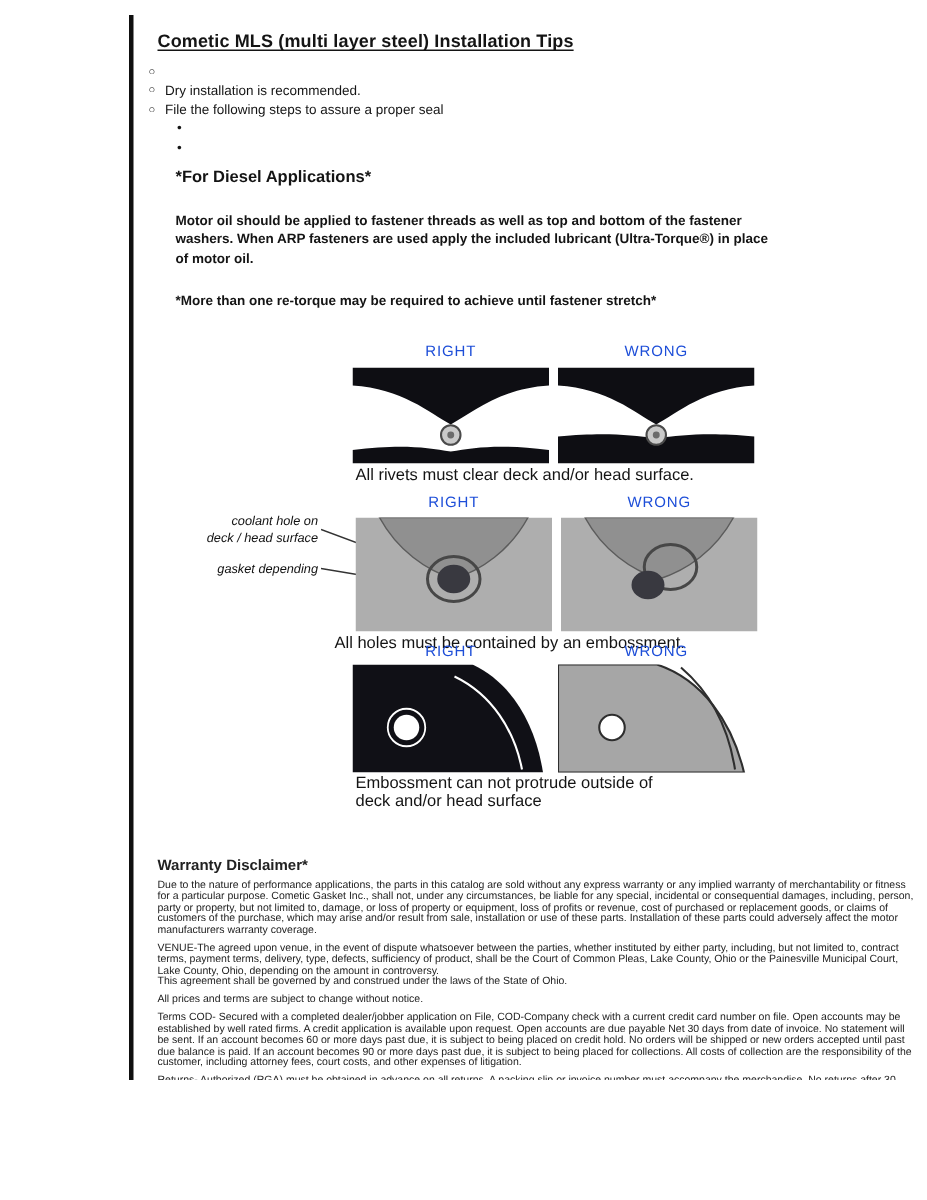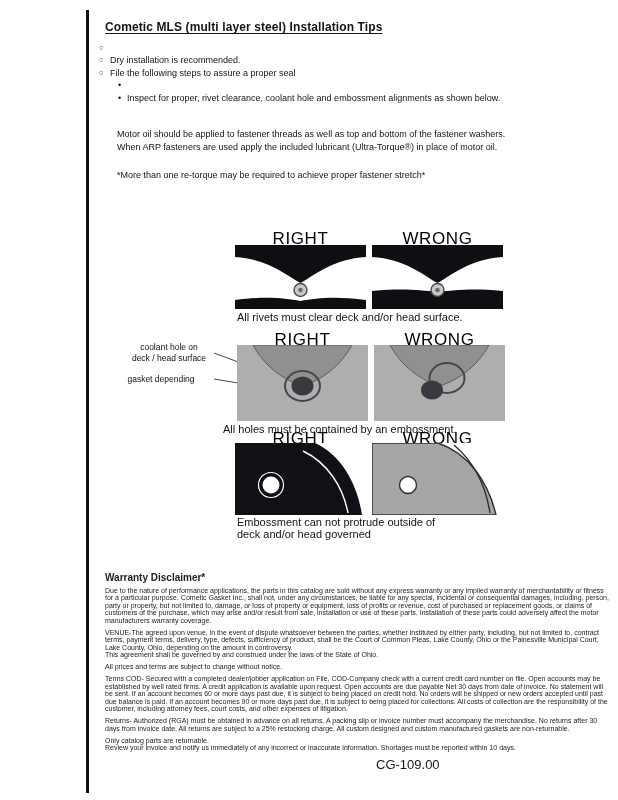--- a/index.html
+++ b/index.html
@@ -1,31 +1,31 @@
 <!DOCTYPE html>
 <html><head>
 <meta charset="utf-8">
 <style>
   html,body{margin:0;padding:0;background:#ffffff;}
-  .page{position:relative;width:618px;height:800px;background:#ffffff;font-family:"Liberation Sans",sans-serif;color:#141414;overflow:hidden;}
+  .page{position:relative;width:618px;height:720px;background:#ffffff;font-family:"Liberation Sans",sans-serif;color:#141414;overflow:hidden;}
   .vrule{position:absolute;left:86px;top:10px;width:3px;height:783px;background:#0f0f0f;}
   .title{position:absolute;left:105px;top:20px;font-size:12px;font-weight:bold;text-decoration:underline;text-underline-offset:2px;white-space:nowrap;letter-spacing:0.1px;}
   .tips{position:absolute;left:99px;top:42px;width:492px;font-size:9px;line-height:12.4px;}
   .tip{display:flex;align-items:flex-start;}
   .marker{flex:0 0 11px;font-size:7.5px;line-height:12.4px;}
   .tip.sub{padding-left:19px;}
   .tip.sub .marker{flex:0 0 9px;font-size:9px;}
   .diesel{position:absolute;left:117px;top:112px;width:400px;font-size:9px;line-height:12.5px;}
   .diesel .h{font-size:11px;font-weight:bold;margin:0 0 7px 0;}
-  .diesel p{margin:16px 0 9px 0;}
-  .dg-label{position:absolute;width:131px;text-align:center;font-size:17px;color:#000000;letter-spacing:0.6px;}
+  .diesel p{margin:16px 0 9px 0;font-weight:bold;}
+  .dg-label{position:absolute;width:131px;text-align:center;font-size:10px;color:#1d4ed8;letter-spacing:0.6px;}
   .panel{position:absolute;width:131px;}
   .panel svg{display:block;}
   .caption{position:absolute;font-size:11px;line-height:11.5px;}
-  .callout{position:absolute;font-size:8.5px;line-height:10.5px;text-align:center;color:#111;white-space:pre-line;}
+  .callout{position:absolute;font-size:8.5px;line-height:10.5px;text-align:right;color:#111;white-space:pre-line;font-style:italic;}
   .leader{position:absolute;pointer-events:none;}
   .disc{position:absolute;left:105px;top:574px;width:507px;font-size:7px;line-height:7.5px;color:#222222;}
   .disc .h{font-size:10px;font-weight:bold;margin:0 0 5px 0;}
   .disc p{margin:0 0 4.5px 0;white-space:pre-line;}
   .footer-code{position:absolute;left:376px;top:757px;font-size:13px;color:#1a1a1a;}
 </style>
 </head>
 <body>
 
 <div class="page">
@@ -43,27 +43,27 @@
     </div>
     <div class="tip">
       <span class="marker">○</span>
       <span>File the following steps to assure a proper seal</span>
     </div>
     <div class="tip sub">
       <span class="marker">•</span>
     </div>
     <div class="tip sub">
       <span class="marker">•</span>
-      <span>Inspect for proper, rivet clearance, coolant hole and embossment alignments as shown below.</span>
     </div>
   </div>
 
   <div class="diesel">
+    <div class="h">*For Diesel Applications*</div>
     <p>Motor oil should be applied to fastener threads as well as top and bottom of the fastener washers. When ARP fasteners are used apply the included lubricant (Ultra-Torque®) in place of motor oil.</p>
-    <p>*More than one re-torque may be required to achieve proper fastener stretch*</p>
+    <p>*More than one re-torque may be required to achieve until fastener stretch*</p>
   </div>
 
   <div class="dg-label" style="left:235px;top:229px;">RIGHT</div>
   <div class="dg-label" style="left:372px;top:229px;">WRONG</div>
 
   <div class="panel" style="left:235px;top:245px;">
     <svg width="131" height="64" viewBox="0 0 131 64">
       <rect width="131" height="64" fill="#ffffff"></rect>
       <path d="M0,0 H131 V12 C98,14 80,30 65.5,38 C51,30 33,14 0,12 Z" fill="#0e0e13"></path>
       <path d="M0,64 H131 V55 C100,51 82,53 65.5,56 C49,53 31,51 0,55 Z" fill="#0e0e13"></path>
@@ -125,21 +125,21 @@
     </svg>
   </div>
   <div class="panel" style="left:372px;top:443px;">
     <svg width="131" height="72" viewBox="0 0 131 72">
       <rect width="131" height="72" fill="#ffffff"></rect>
       <path d="M0,0 H66 C96,10 116,38 124,72 H0 Z" fill="#a6a6a6" stroke="#2e2e2e" stroke-width="1.4"></path>
       <path d="M82,2 C103,20 114,44 118,70" fill="none" stroke="#2e2e2e" stroke-width="1.4"></path>
       <circle cx="36" cy="42" r="8.5" fill="#ffffff" stroke="#2e2e2e" stroke-width="1.4"></circle>
     </svg>
   </div>
-  <div class="caption" style="left:237px;top:517px;width:210px;">Embossment can not protrude outside of deck and/or head governed</div>
+  <div class="caption" style="left:237px;top:517px;width:210px;">Embossment can not protrude outside of deck and/or head surface</div>
 
   <div class="disc">
     <div class="h">Warranty Disclaimer*</div>
     <p>Due to the nature of performance applications, the parts in this catalog are sold without any express warranty or any implied warranty of merchantability or fitness for a particular purpose.  Cometic Gasket Inc., shall not, under any circumstances, be liable for any special, incidental or consequential damages, including, person, party or property, but not limited to, damage, or loss of property or equipment, loss of profits or revenue, cost of purchased or replacement goods, or claims of customers of the purchase, which may arise and/or result from sale, installation or use of these parts.  Installation of these parts could adversely affect the motor manufacturers warranty coverage.</p>
     <p>VENUE-The agreed upon venue, in the event of dispute whatsoever between the parties, whether instituted by either party, including, but not limited to, contract terms, payment terms, delivery, type, defects, sufficiency of product, shall be the Court of Common Pleas, Lake County, Ohio or the Painesville Municipal Court, Lake County, Ohio, depending on the amount in controversy.
 This agreement shall be governed by and construed under the laws of the State of Ohio.</p>
     <p>All prices and terms are subject to change without notice.</p>
     <p>Terms COD- Secured with a completed dealer/jobber application on File, COD-Company check with a current credit card number on file.  Open accounts may be established by well rated firms.  A credit application is available upon request.  Open accounts are due payable Net 30 days from date of invoice.  No statement will be sent.  If an account becomes 60 or more days past due, it is subject to being placed on credit hold.  No orders will be shipped or new orders accepted until past due balance is paid.  If an account becomes 90 or more days past due, it is subject to being placed for collections.  All costs of collection are the responsibility of the customer, including attorney fees, court costs, and other expenses of litigation.</p>
     <p>Returns- Authorized (RGA) must be obtained in advance on all returns.  A packing slip or invoice number must accompany the merchandise.  No returns after 30 days from invoice date.  All returns are subject to a 25% restocking charge.  All custom designed and custom manufactured gaskets are non-returnable.</p>
     <p>Only catalog parts are returnable.

